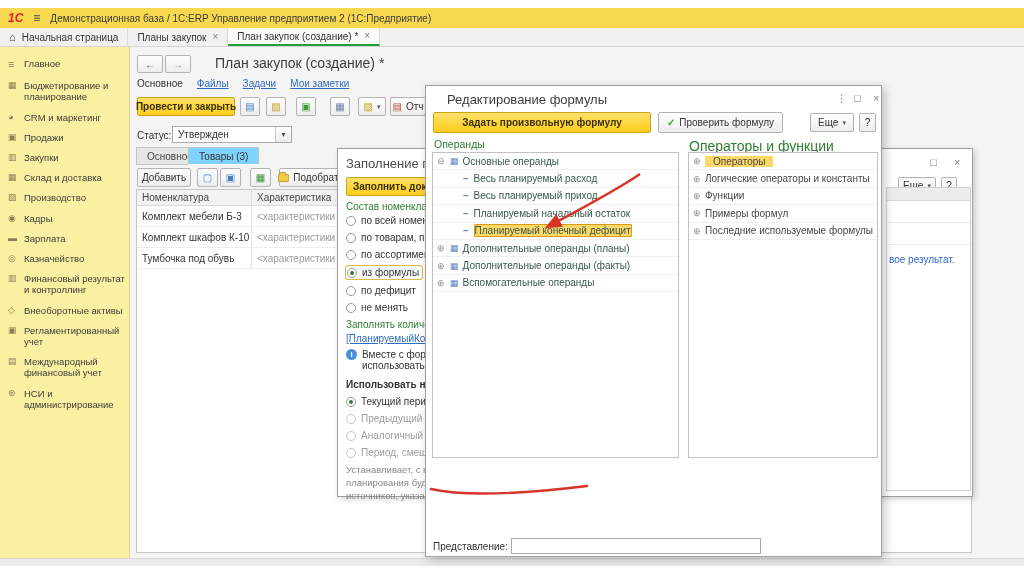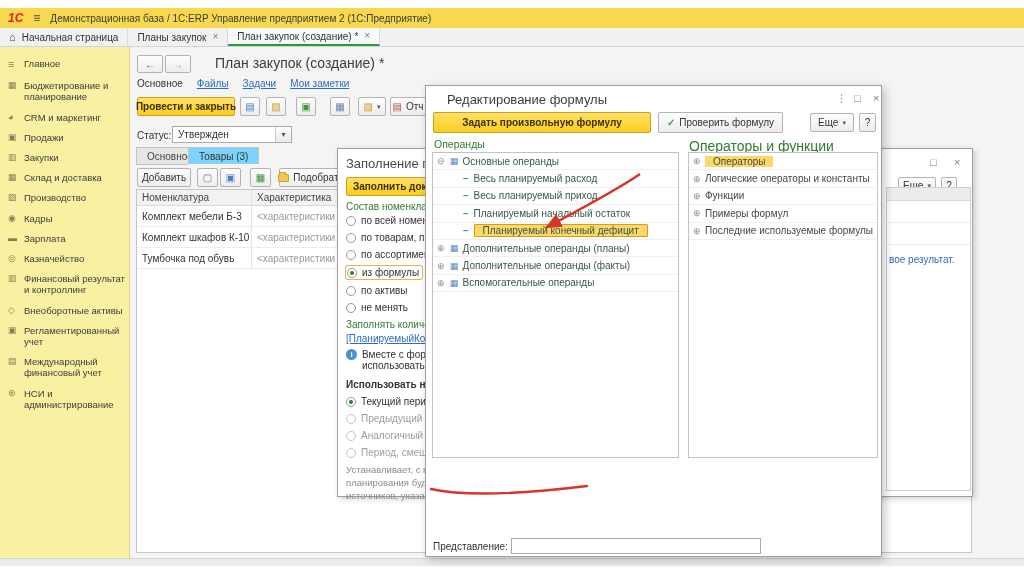--- a/index.html
+++ b/index.html
@@ -27,21 +27,21 @@
 .c2{flex:1;padding-left:5px;border-left:1px solid #e4e4e4;display:flex;align-items:center;height:100%}
 .chtxt{color:#9a9a9a;white-space:nowrap;overflow:hidden}
 .dlg{position:absolute;background:#fff;border:1px solid #9f9f9f;box-shadow:3px 3px 9px rgba(0,0,0,.22)}
 .panel{position:absolute;background:#fff;border:1px solid #c2c2c2;overflow:hidden}
 .trow{display:flex;align-items:center;height:17.4px;border-bottom:1px solid #f0f0f0;padding-left:4px;white-space:nowrap}
 .exp{width:12px;color:#8f8f8f;font-size:9px;flex:none}
 .gicon{color:#5b87c9;font-size:9px;margin:0 4px 0 1px;flex:none}
 .dash{color:#5b87c9;font-weight:bold;margin-right:5px;flex:none}
 .tlabel{color:#37584b}
 .olabel{color:#474747}
-.hl{background:#fbd867;border:1px solid #df9c13;padding:0 8px;border-radius:1px}
+.hl{background:#fbd867;border:1px solid #df9c13;padding:0 0;border-radius:1px}
 .hl2{background:#fbd867;padding:0 8px}
 .radio{width:10px;height:10px;border:1px solid #999;border-radius:50%;background:#fff;flex:none;position:relative;margin-right:5px}
 .radio.on::after{content:"";position:absolute;left:2px;top:2px;width:4px;height:4px;border-radius:50%;background:#2e7d32}
 .radio.dis{border-color:#c6c6c6}
 .ritem{display:flex;align-items:center;font-size:10px;color:#333;white-space:nowrap}
 .ritem.dis{color:#9e9e9e}
 .focusring{box-shadow:0 0 0 1px #e0b84a;border-radius:2px}
 .infoic{width:11px;height:11px;border-radius:50%;background:#4a90d9;color:#fff;font-size:8px;font-weight:bold;display:flex;align-items:center;justify-content:center;flex:none}
 .folder{width:11px;height:8px;background:#f2c94c;border:1px solid #caa23a;border-radius:1px;position:relative;flex:none}
 .folder::before{content:"";position:absolute;top:-3px;left:0;width:5px;height:2px;background:#f2c94c;border:1px solid #caa23a;border-bottom:none}
@@ -269,21 +269,21 @@
     <div class="ritem abs" style="left:8px;top:100px">
         <span class="radio"></span>
         <span>по ассортименту</span>
       </div>
     <div class="ritem focusring abs" style="left:8px;top:117px;padding:1px 3px 1px 1px">
         <span class="radio on"></span>
         <span>из формулы</span>
       </div>
     <div class="ritem abs" style="left:8px;top:136px">
         <span class="radio"></span>
-        <span>по активы</span>
+        <span>по дефицит</span>
       </div>
     <div class="ritem abs" style="left:8px;top:153px">
         <span class="radio"></span>
         <span>не менять</span>
       </div>
 
     <div class="abs grn" style="left:8px;top:170px;white-space:nowrap">Заполнять количест</div>
     <div class="abs lnk" style="left:8px;top:184px">[ПланируемыйКонеч</div>
     <div class="abs flex" style="left:8px;top:200px;gap:5px;align-items:flex-start">
       <span class="infoic">i</span>

